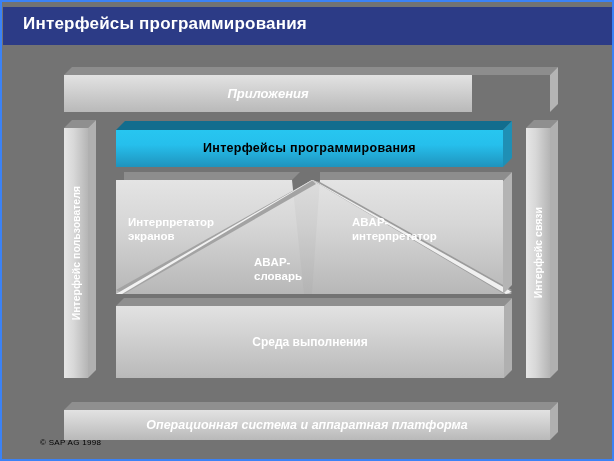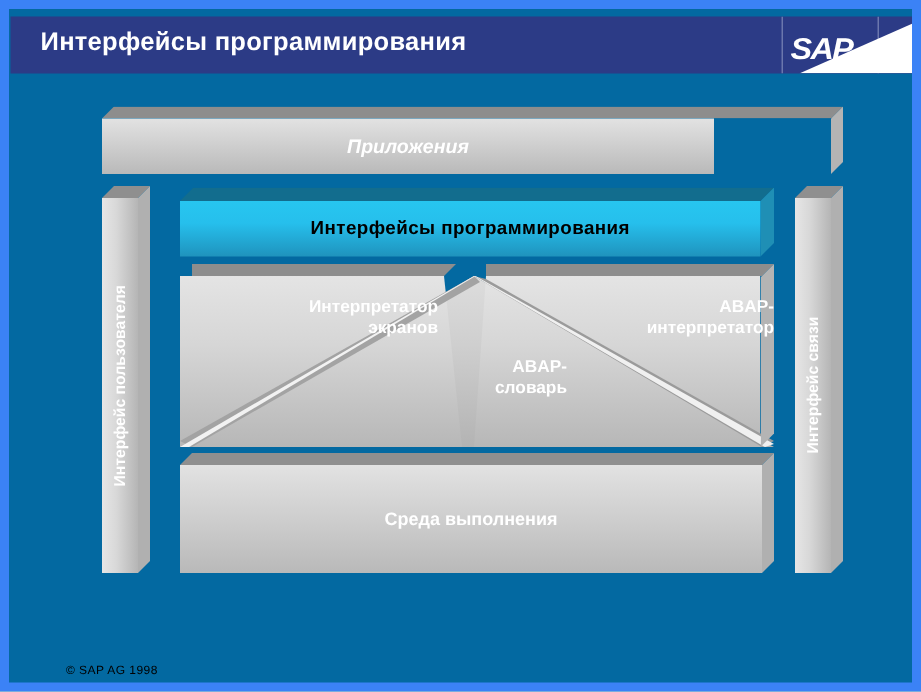--- a/index.html
+++ b/index.html
@@ -4,22 +4,22 @@
 <style>
   html, body {
     margin: 0;
     padding: 0;
     background: #ffffff;
   }
   #slide {
     position: relative;
     width: 614px;
     height: 461px;
-    background: #0369a1;
-    border: 6px solid #3b82f6;
+    background: #737373;
+    border: 2px solid #3b82f6;
     box-sizing: border-box;
     overflow: hidden;
     font-family: "Liberation Sans", sans-serif;
   }
 
   
   #header-bar {
     position: absolute;
     left: 1px;
     top: 5px;
@@ -251,23 +251,24 @@
     position: absolute;
     left: 192px; top: 8px; width: 204px; height: 114px;
     background: #f0f0f0;
     clip-path: polygon(4px 0, 5px 0, 204px 112px, 198px 114px);
   }
   .mid-text {
     position: absolute;
     color: #ffffff;
     font-weight: bold;
     font-size: 11.5px;
-    text-align: right;
+    text-align: left;
     line-height: 1.25;
     white-space: pre-line;
+    margin-top: 21px;
   }
   #txt-screen { left: 12px; top: 22px; width: 160px; }
   #txt-abapint { left: 236px; top: 22px; width: 160px; }
   #txt-dict { left: 138px; top: 62px; width: 120px; }
 
   
   #bar-runtime { left: 114px; top: 296px; width: 404px; height: 60px; }
   #bar-runtime .b-top {
     width: 396px; height: 8px;
     clip-path: polygon(8px 0, 100% 0, calc(100% - 8px) 100%, 0 100%);
@@ -303,26 +304,20 @@
     white-space: nowrap;
   }
 </style>
 </head>
 <body>
 
 <div id="slide">
 
   <div id="header-bar">
     <div id="header-title">Интерфейсы программирования</div>
-    <div id="sap-logo-wrap">
-      <div id="sap-logo-linel"></div>
-      <div id="sap-logo-liner"></div>
-      <div id="sap-logo-cut"></div>
-      <div id="sap-logo-text">SAP</div>
-    </div>
   </div>
 
   <div id="bar-apps" class="block3d">
     <div class="b-top"></div>
     <div class="b-side"></div>
     <div class="b-face">
       <span class="lbl lbl-italic">Приложения</span>
     </div>
   </div>
 
@@ -370,16 +365,23 @@
   </div>
 
   <div id="bar-runtime" class="block3d">
     <div class="b-top"></div>
     <div class="b-side"></div>
     <div class="b-face">
       <span class="lbl">Среда выполнения</span>
     </div>
   </div>
 
+  <div id="bar-os" class="block3d">
+    <div class="b-top"></div>
+    <div class="b-side"></div>
+    <div class="b-face">
+      <span class="lbl lbl-italic">Операционная система и аппаратная платформа</span>
+    </div>
+  </div>
 
   <div id="footer">©  SAP AG 1998</div>
 
 </div>
 
 </body></html>

